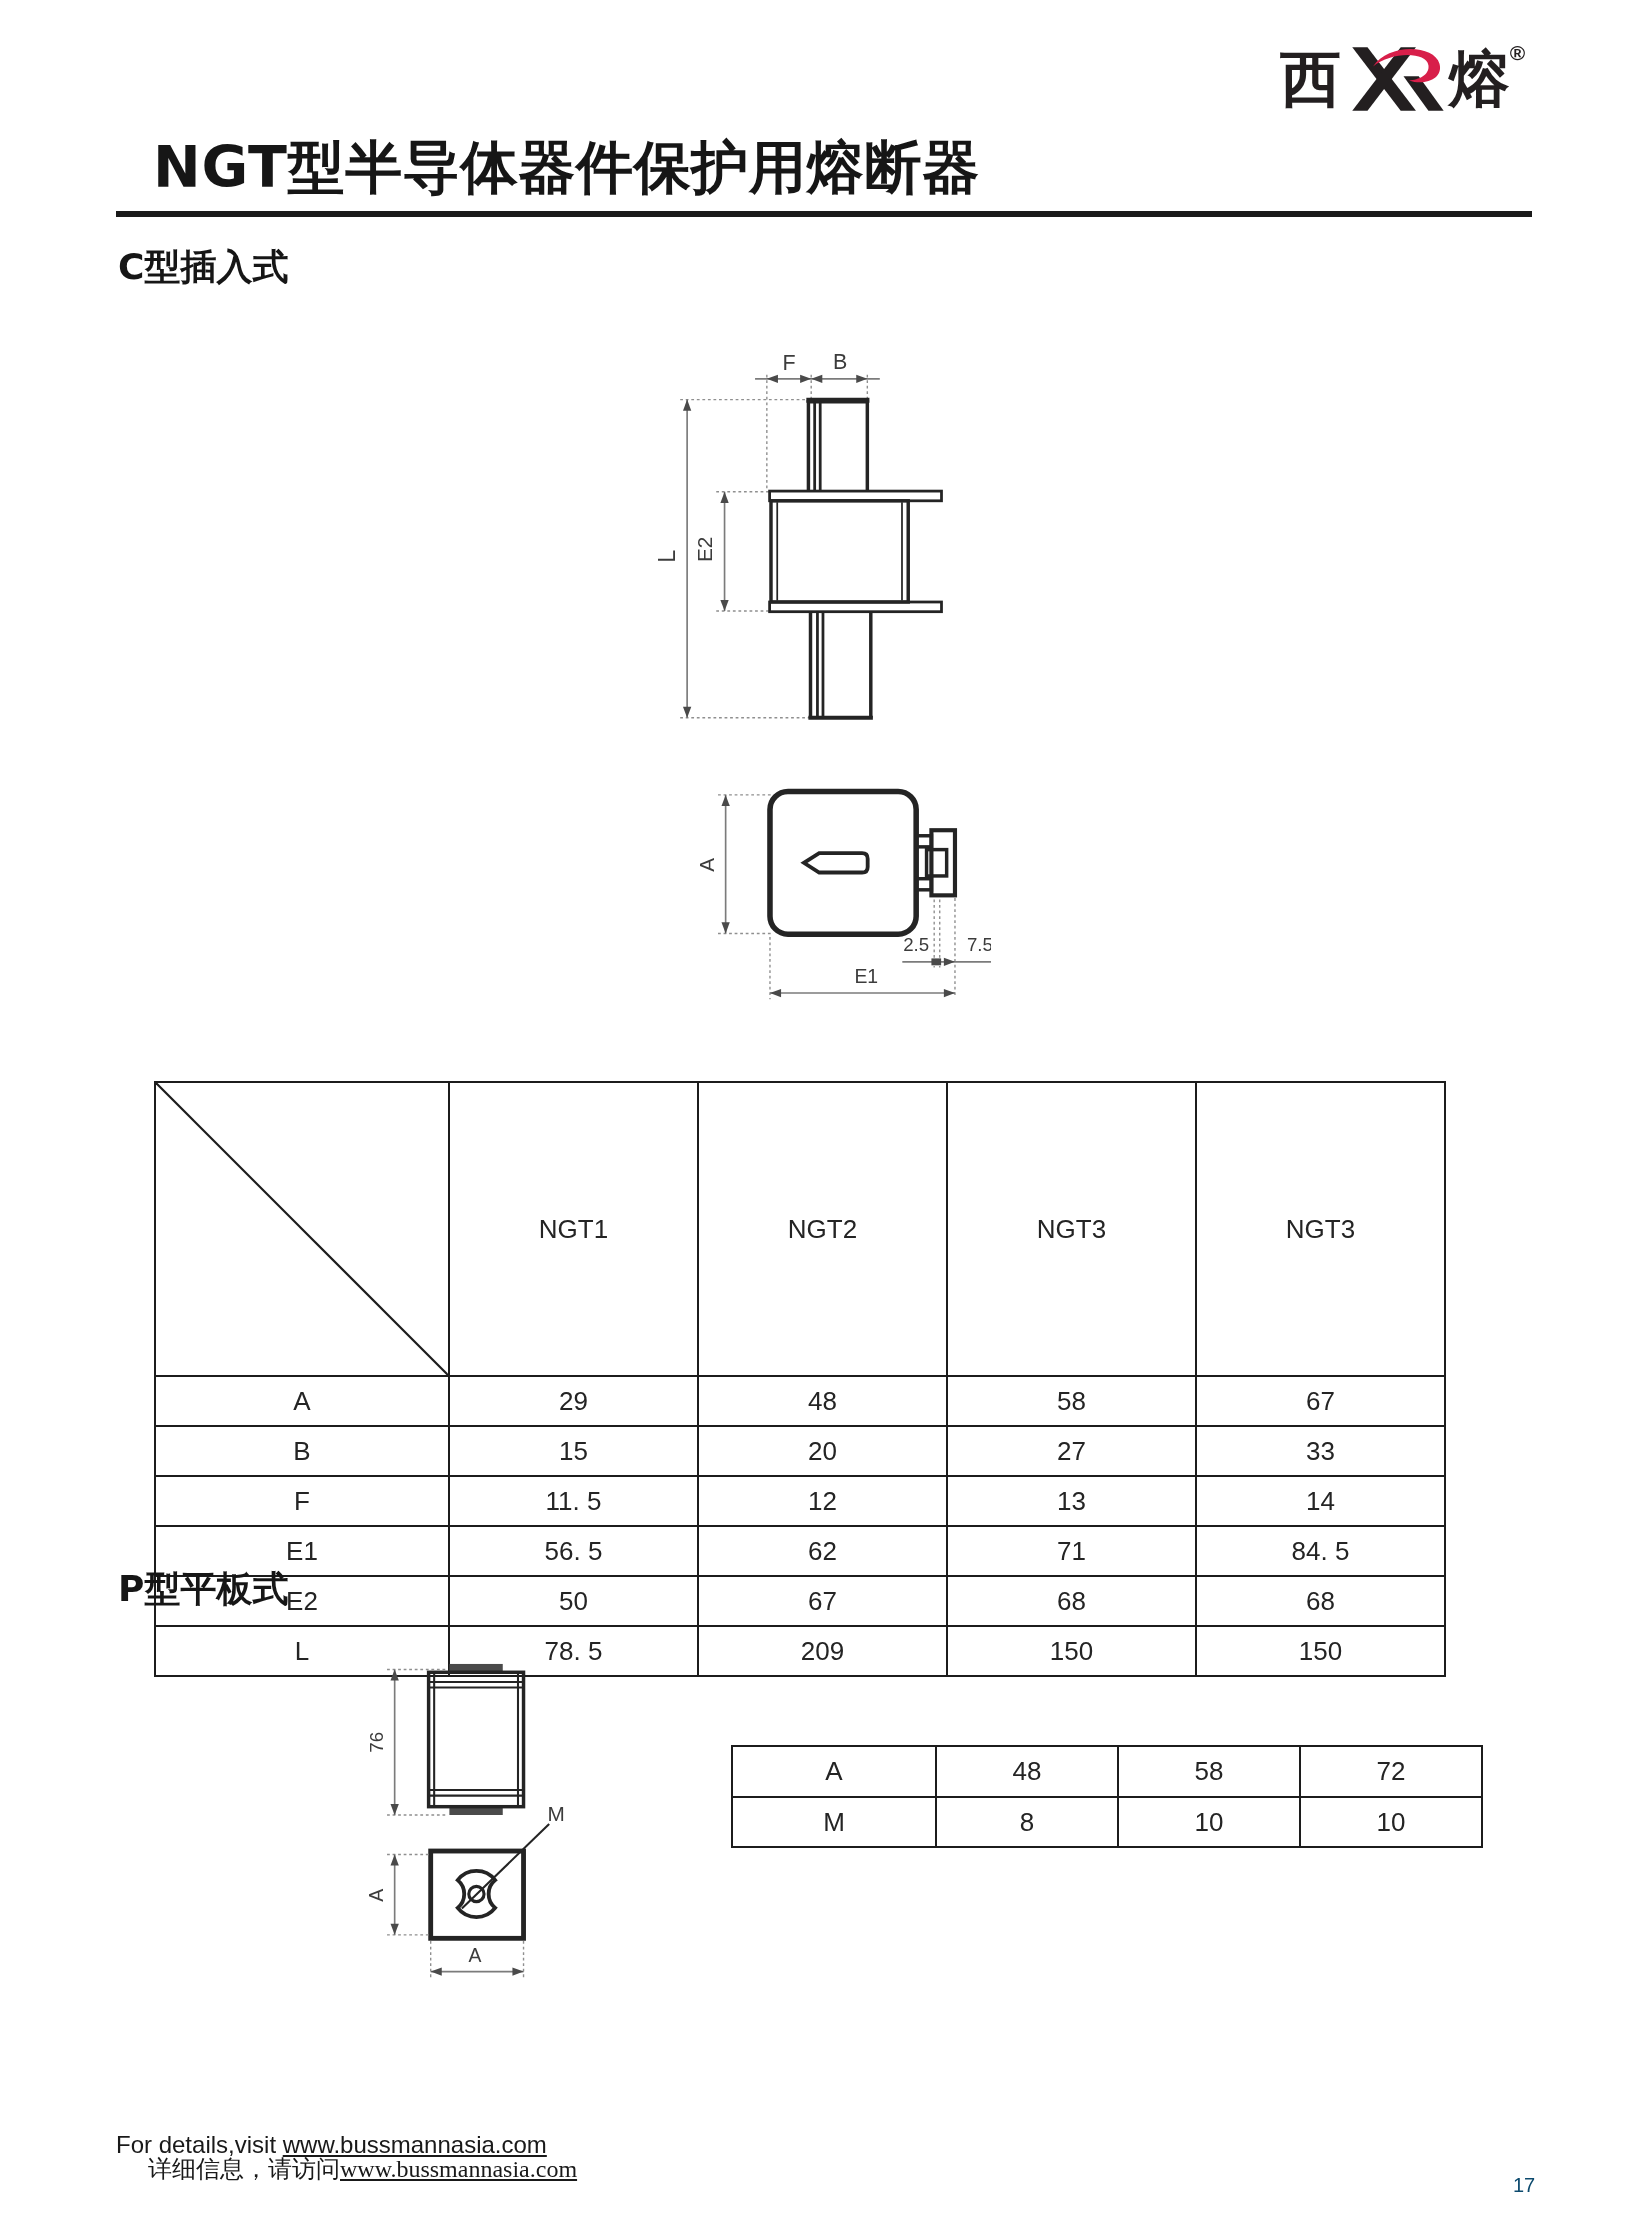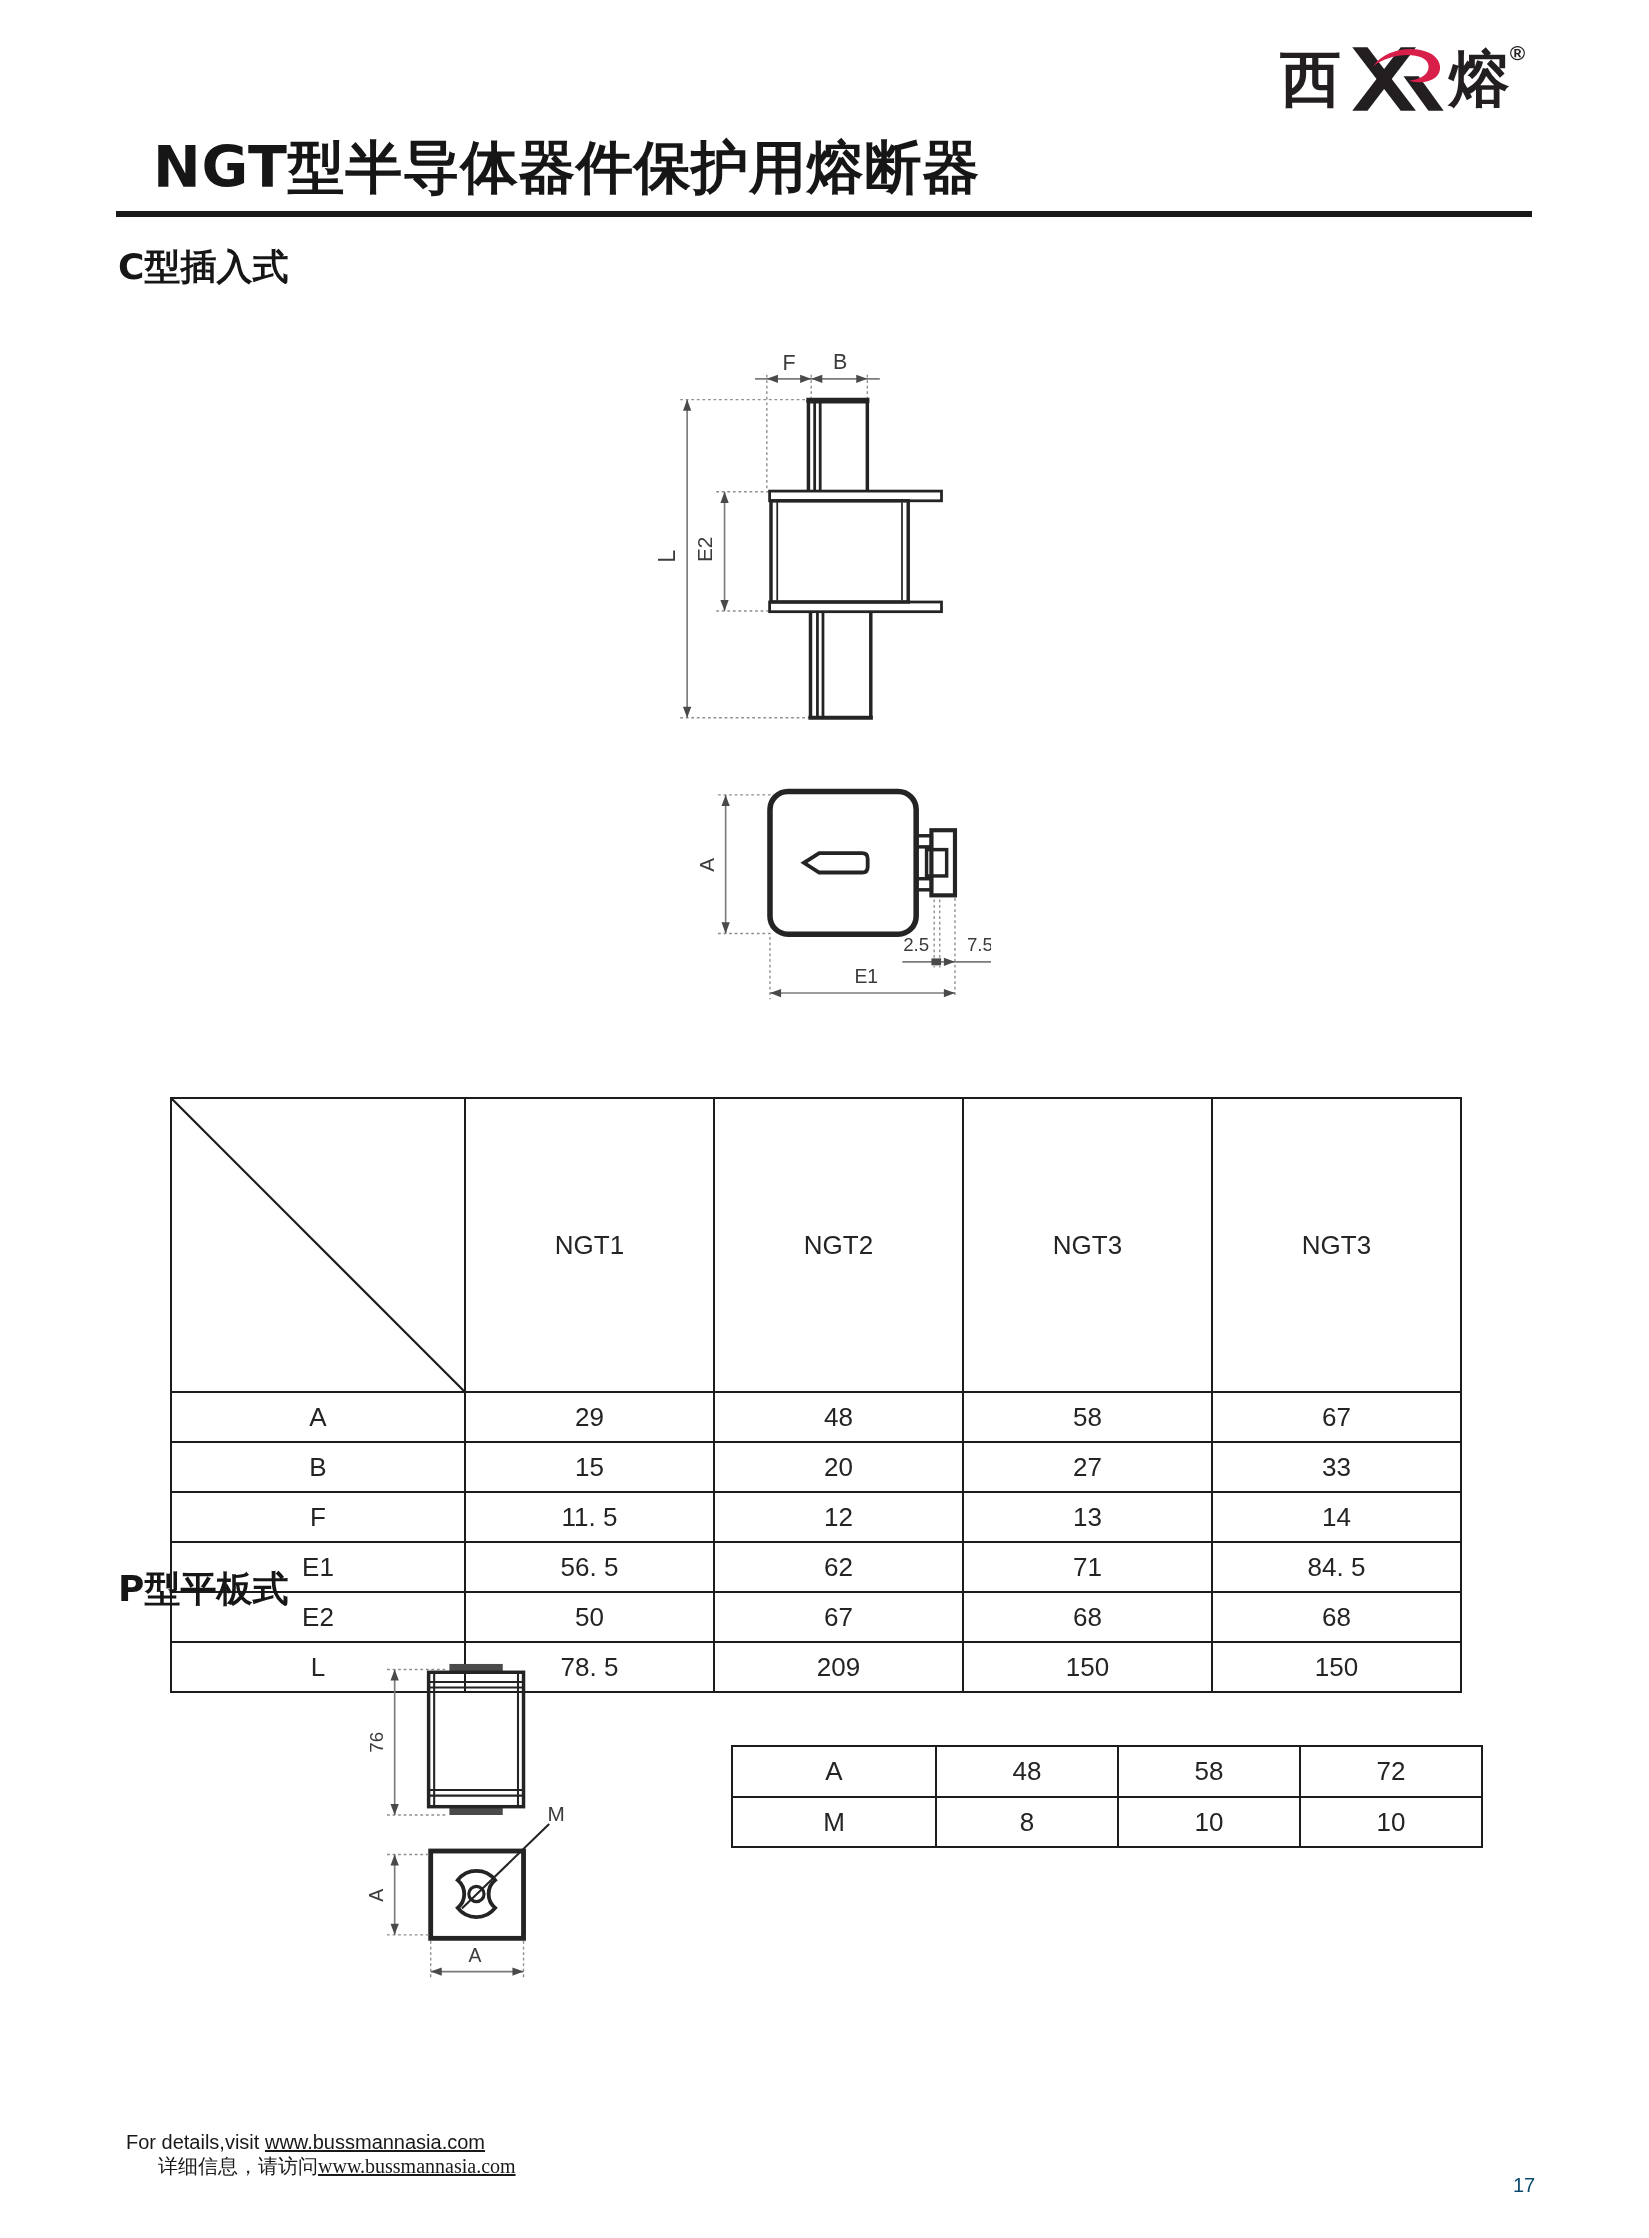--- a/index.html
+++ b/index.html
@@ -29,21 +29,21 @@
   
   .dimtable{border-collapse:collapse;position:absolute;table-layout:fixed;background:#fff;}
   .dimtable th,.dimtable td{
     border:2.8px solid #1c1c1c;text-align:center;vertical-align:middle;
     font-size:26px;font-weight:400;color:#242424;padding:0;
     font-family:"Liberation Sans","DejaVu Sans",sans-serif;letter-spacing:0;
   }
   .diagcell{padding:0;}
   .diagcell svg{display:block;width:100%;height:100%;}
   
-  .foot{position:absolute;left:126px;font-size:20px;color:#191919;white-space:nowrap;}
+  .foot{position:absolute;left:116px;font-size:24px;color:#191919;white-space:nowrap;}
   .foot a{color:#191919;text-decoration:underline;}
   .f1{top:2131px;}
   .f2{top:2153px;font-family:Liberation Serif, serif;margin-left:32px;}
   .pagenum{position:absolute;left:1513px;top:2174px;font-size:20px;color:#0c4a6e;font-weight:500;}
 </style>
 </head>
 <body>
 
 <div class="page">
 
@@ -139,21 +139,21 @@
     <rect class="obj" stroke-width="8" x="101" y="22" width="211" height="206" rx="26"></rect>
 
     <path class="obj" stroke-width="5.5" fill="#fff" d="M234,111 L172,111 L150,125 L172,139 L234,139 Q242,139 242,131 V119 Q242,111 234,111 Z"></path>
 
     <rect class="obj" stroke-width="5" x="312" y="86" width="22" height="16"></rect>
     <rect class="obj" stroke-width="5" x="312" y="148" width="22" height="16"></rect>
     <rect class="obj" stroke-width="6" x="334" y="78" width="34" height="94"></rect>
     <rect class="obj" stroke-width="5" fill="#fff" x="327" y="106" width="29" height="38"></rect>
   </svg>
 
-  <table class="dimtable" id="table1" style="left:170px;top:1081px;width:1292px;margin-top:16px;">
+  <table class="dimtable" id="table1" style="left:154px;top:1081px;width:1292px;">
     <colgroup>
         <col style="width:294px">
         <col style="width:249px">
         <col style="width:249px">
         <col style="width:249px">
         <col style="width:249px">
       </colgroup>
     <tbody>
         <tr style="height:60px">
       <th class="diagcell">

